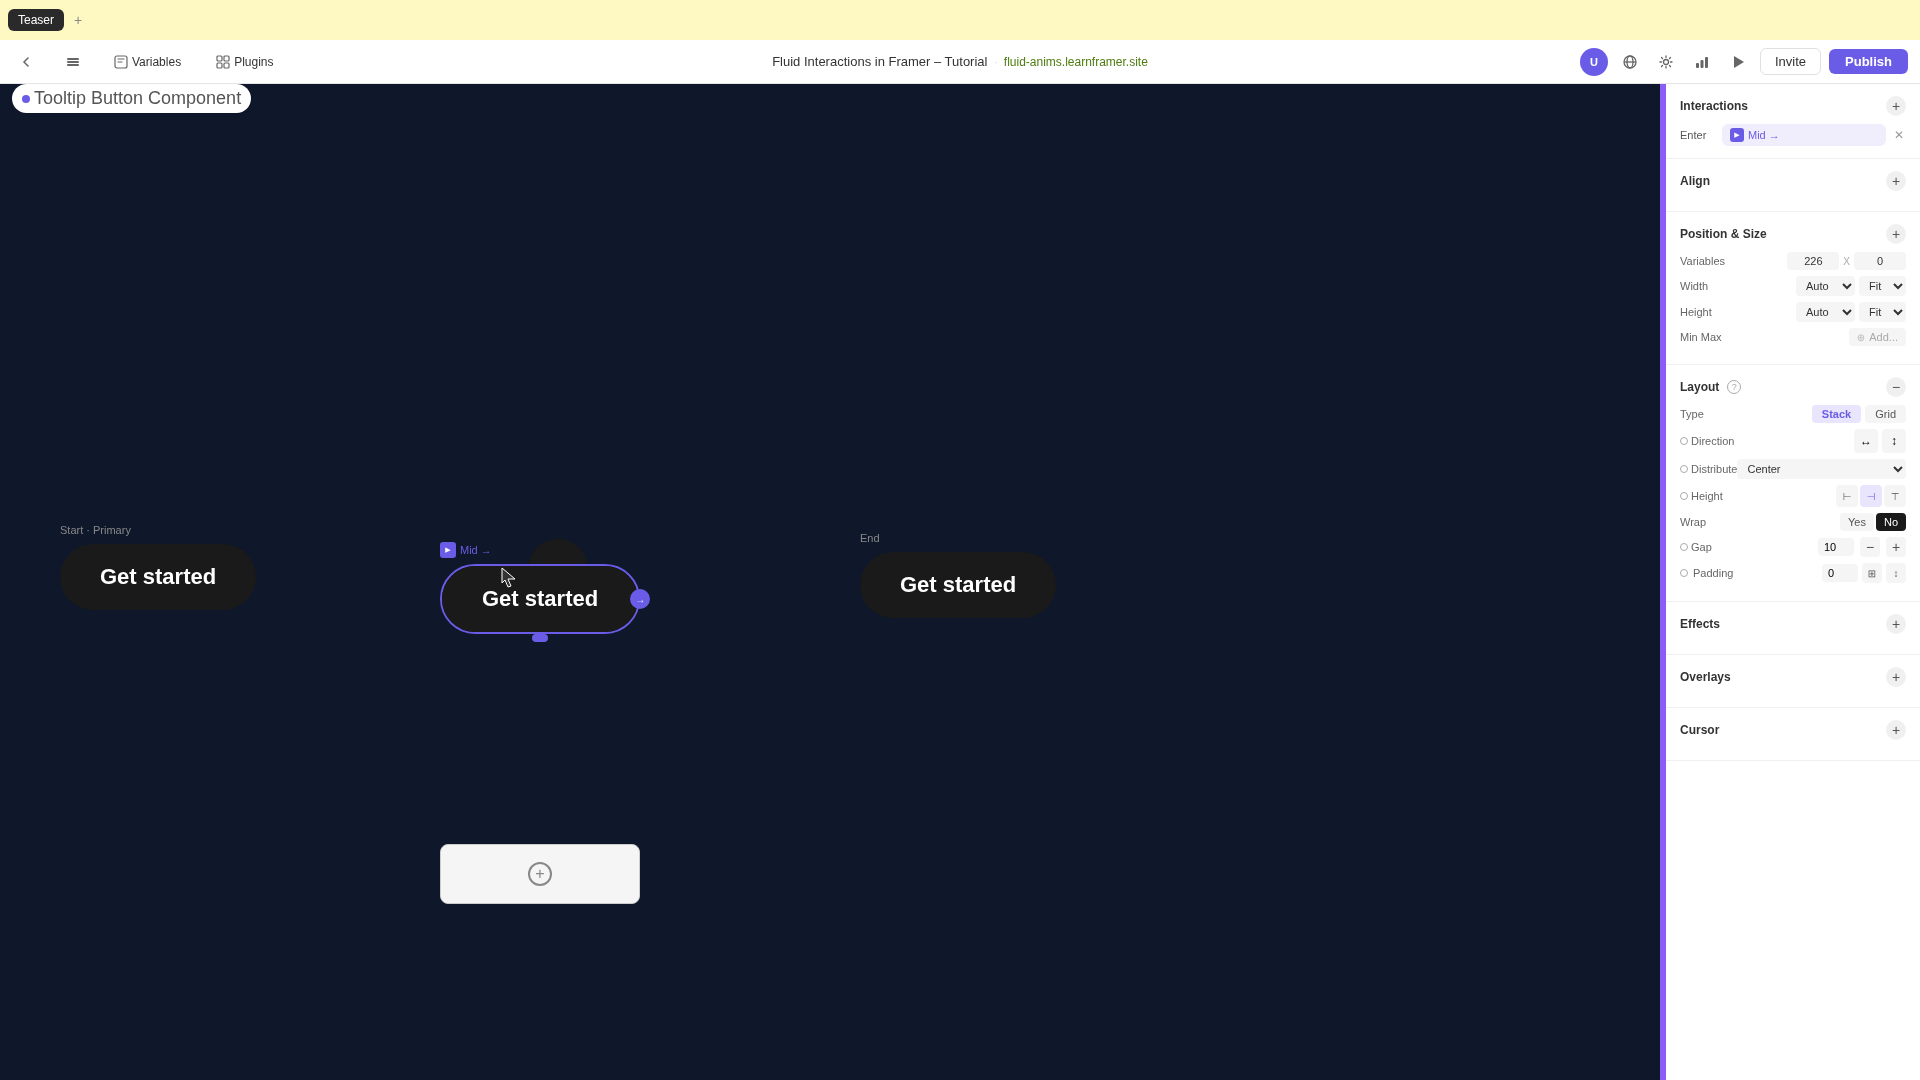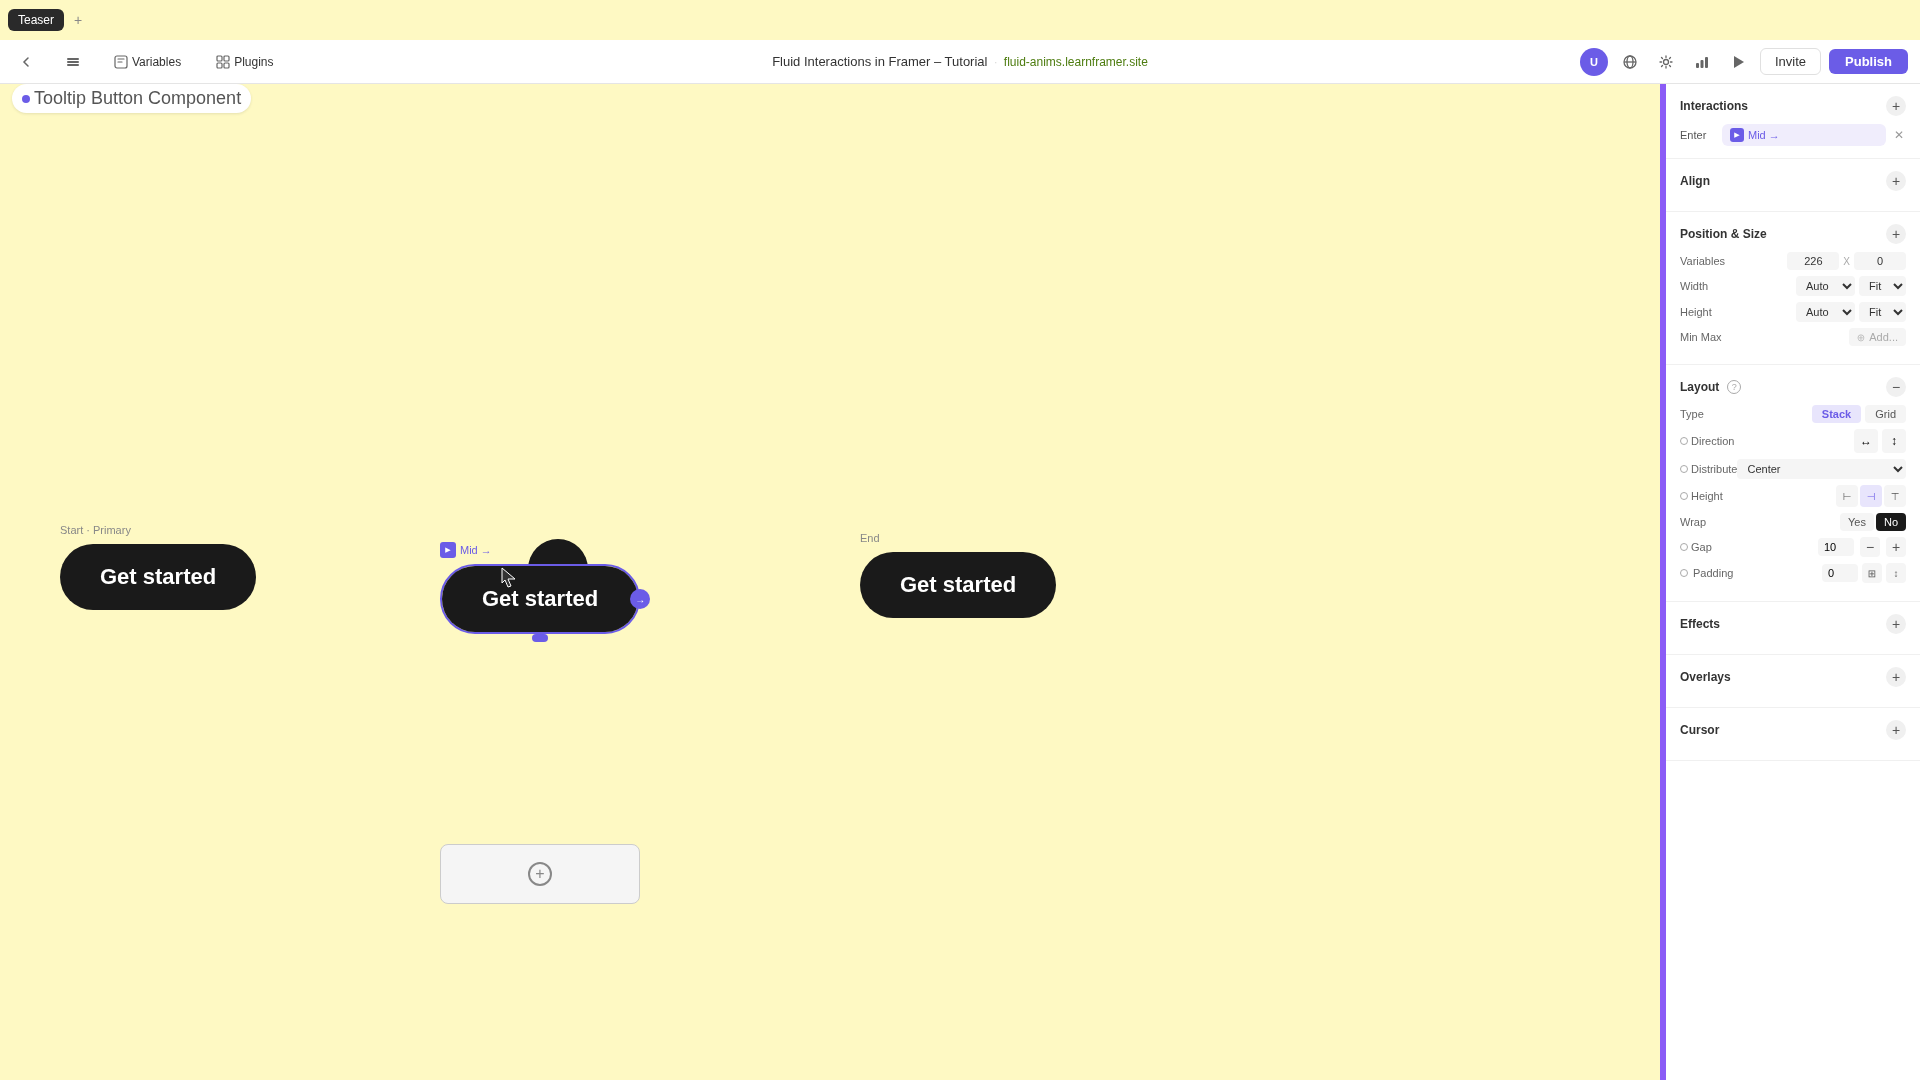--- a/index.html
+++ b/index.html
@@ -60,21 +60,21 @@
       display: flex; align-items: center; gap: 4px;
       padding: 4px 10px; background: #fff; border-radius: 20px;
       font-size: 18px; color: #555; cursor: pointer;
       box-shadow: 0 1px 3px rgba(0,0,0,0.1);
     }
     .breadcrumb-dot { width: 8px; height: 8px; border-radius: 50%; background: #6b5ce7; }
 
     
     #canvas {
       position: absolute; top: 84px; left: 0; right: 260px; bottom: 0;
-      background: #fef9c3; overflow: hidden;
+      background: #0f172a; overflow: hidden;
     }
 
     
     .canvas-element { position: absolute; }
 
     
     .btn-get-started {
       background: #1a1a1a; color: #fff; border: none;
       border-radius: 50px; padding: 20px 40px;
       font-size: 22px; font-weight: 700; cursor: pointer;

